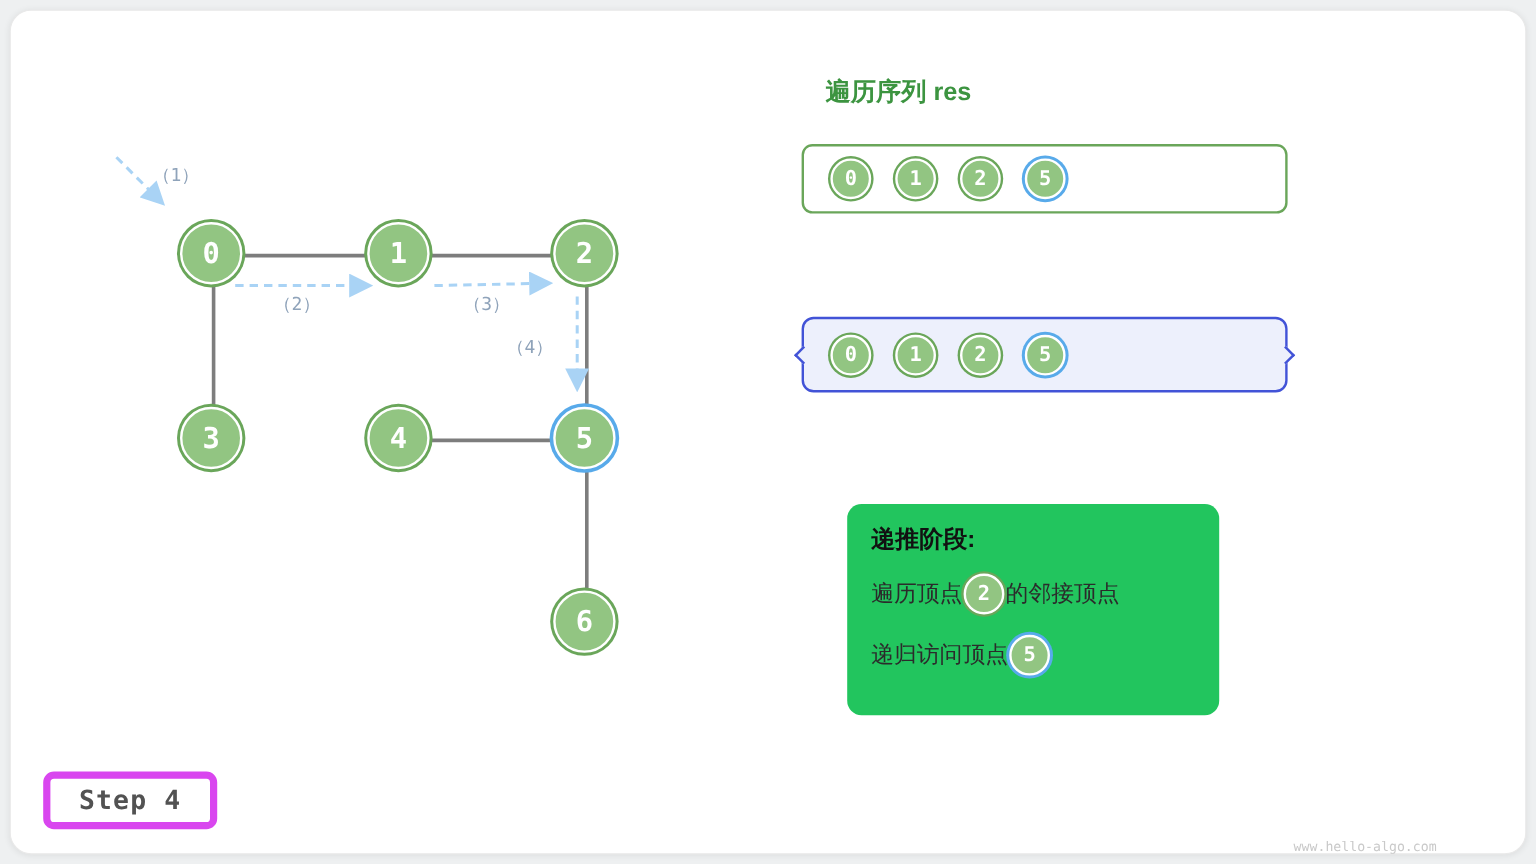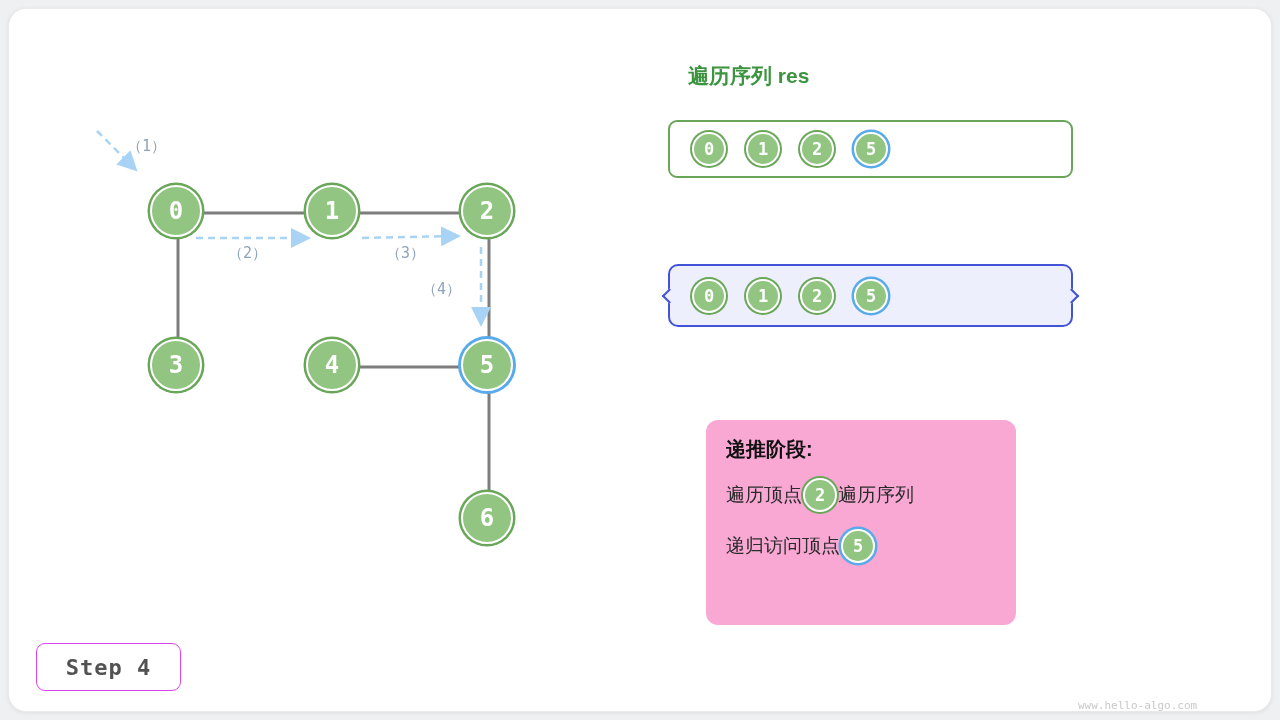--- a/index.html
+++ b/index.html
@@ -89,38 +89,38 @@
   .set-box::after {
     content:""; position:absolute; right:-6px; top:50%;
     width:9px; height:9px;
     transform:translateY(-50%) rotate(45deg);
     background:#EDF0FC;
     border-right:2px solid #4253D7; border-top:2px solid #4253D7;
   }
 
   .info-box {
     position:absolute;
-    left:706px; top:420px; width:310px; height:205px;
-    background:#f9a8d4;
+    left:706px; top:420px; width:310px; height:176px;
+    background:#22c55e;
     border-radius:12px;
     padding:16px 20px;
     color:#2b2b2b;
   }
   .info-title { font-size:20px; font-weight:bold; color:#111; }
   .info-line {
     display:flex; align-items:center; gap:1px;
     font-size:19px; margin-top:13px; height:38px;
     white-space:nowrap;
   }
 
   .step-box {
     position:absolute;
     left:36px; top:643px; width:145px; height:48px;
     background:#ffffff;
-    border:1px solid #d946ef; border-radius:9px;
+    border:6px solid #d946ef; border-radius:9px;
     display:flex; align-items:center; justify-content:center;
     font-family:"DejaVu Sans Mono", monospace;
     font-size:22px; font-weight:bold; color:#525252;
     letter-spacing:1px;
   }
 
   .watermark {
     position:absolute;
     left:1078px; top:699px;
     font-family:"DejaVu Sans Mono", monospace;
@@ -183,21 +183,21 @@
     <div class="node-sm">1</div>
     <div class="node-sm">2</div>
     <div class="node-sm hl">5</div>
   </div>
 
   <div class="info-box">
     <div class="info-title">递推阶段:</div>
     <div class="info-line">
       <span>遍历顶点</span>
       <span class="node-sm">2</span>
-      <span>遍历序列</span>
+      <span>的邻接顶点</span>
     </div>
     <div class="info-line">
       <span>递归访问顶点</span>
       <span class="node-sm hl">5</span>
     </div>
   </div>
 
   <div class="step-box">Step 4</div>
   <div class="watermark">www.hello-algo.com</div>
 

